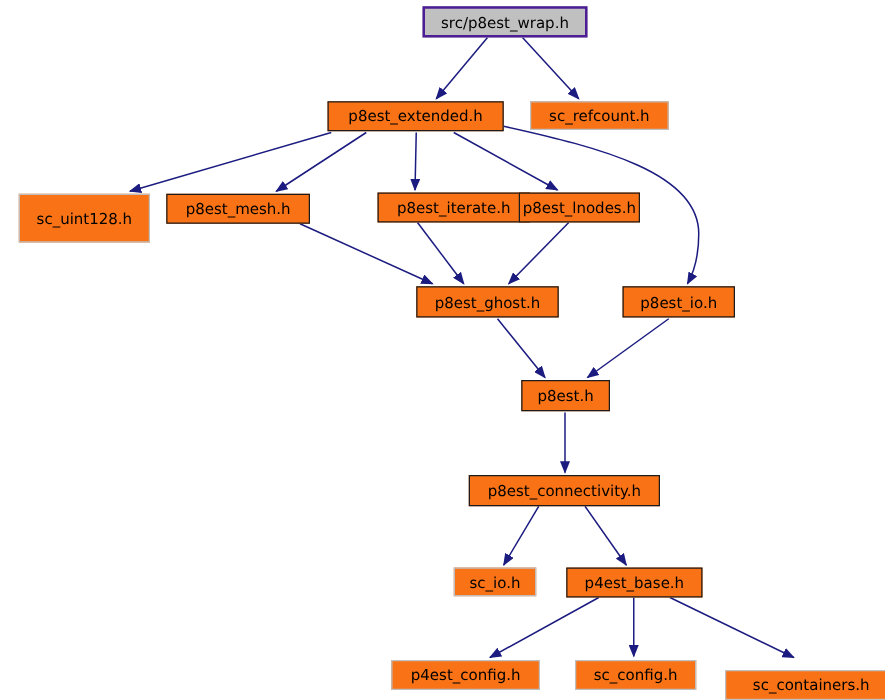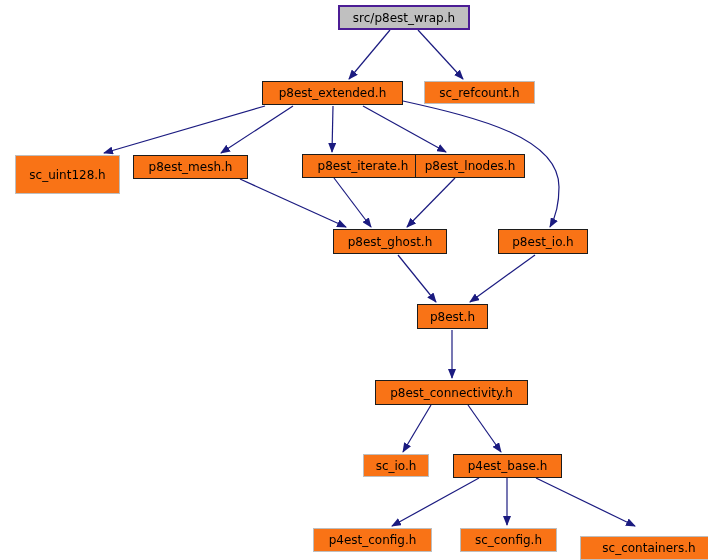--- a/index.html
+++ b/index.html
@@ -90,21 +90,21 @@
       </div>
       <div class="node plain" style="left: 15px; top: 155px; width: 105px; height: 39px;">
         <span>sc_uint128.h</span>
       </div>
       <div class="node linked" style="left: 133px; top: 155px; width: 115px; height: 24px;">
         <span>p8est_mesh.h</span>
       </div>
       <div class="node linked" style="left: 270px; top: 154px; width: 122px; height: 24px; margin-left: 32px;">
         <span>p8est_iterate.h</span>
       </div>
-      <div class="node linked" style="left: 415px; top: 154px; width: 110px; height: 24px;">
+      <div class="node linked" style="left: 415px; top: 154px; width: 97px; height: 24px;">
         <span>p8est_lnodes.h</span>
       </div>
       <div class="node linked" style="left: 333px; top: 229px; width: 114px; height: 25px;">
         <span>p8est_ghost.h</span>
       </div>
       <div class="node linked" style="left: 498px; top: 229px; width: 90px; height: 25px;">
         <span>p8est_io.h</span>
       </div>
       <div class="node linked" style="left: 417px; top: 304px; width: 71px; height: 25px;">
         <span>p8est.h</span>

